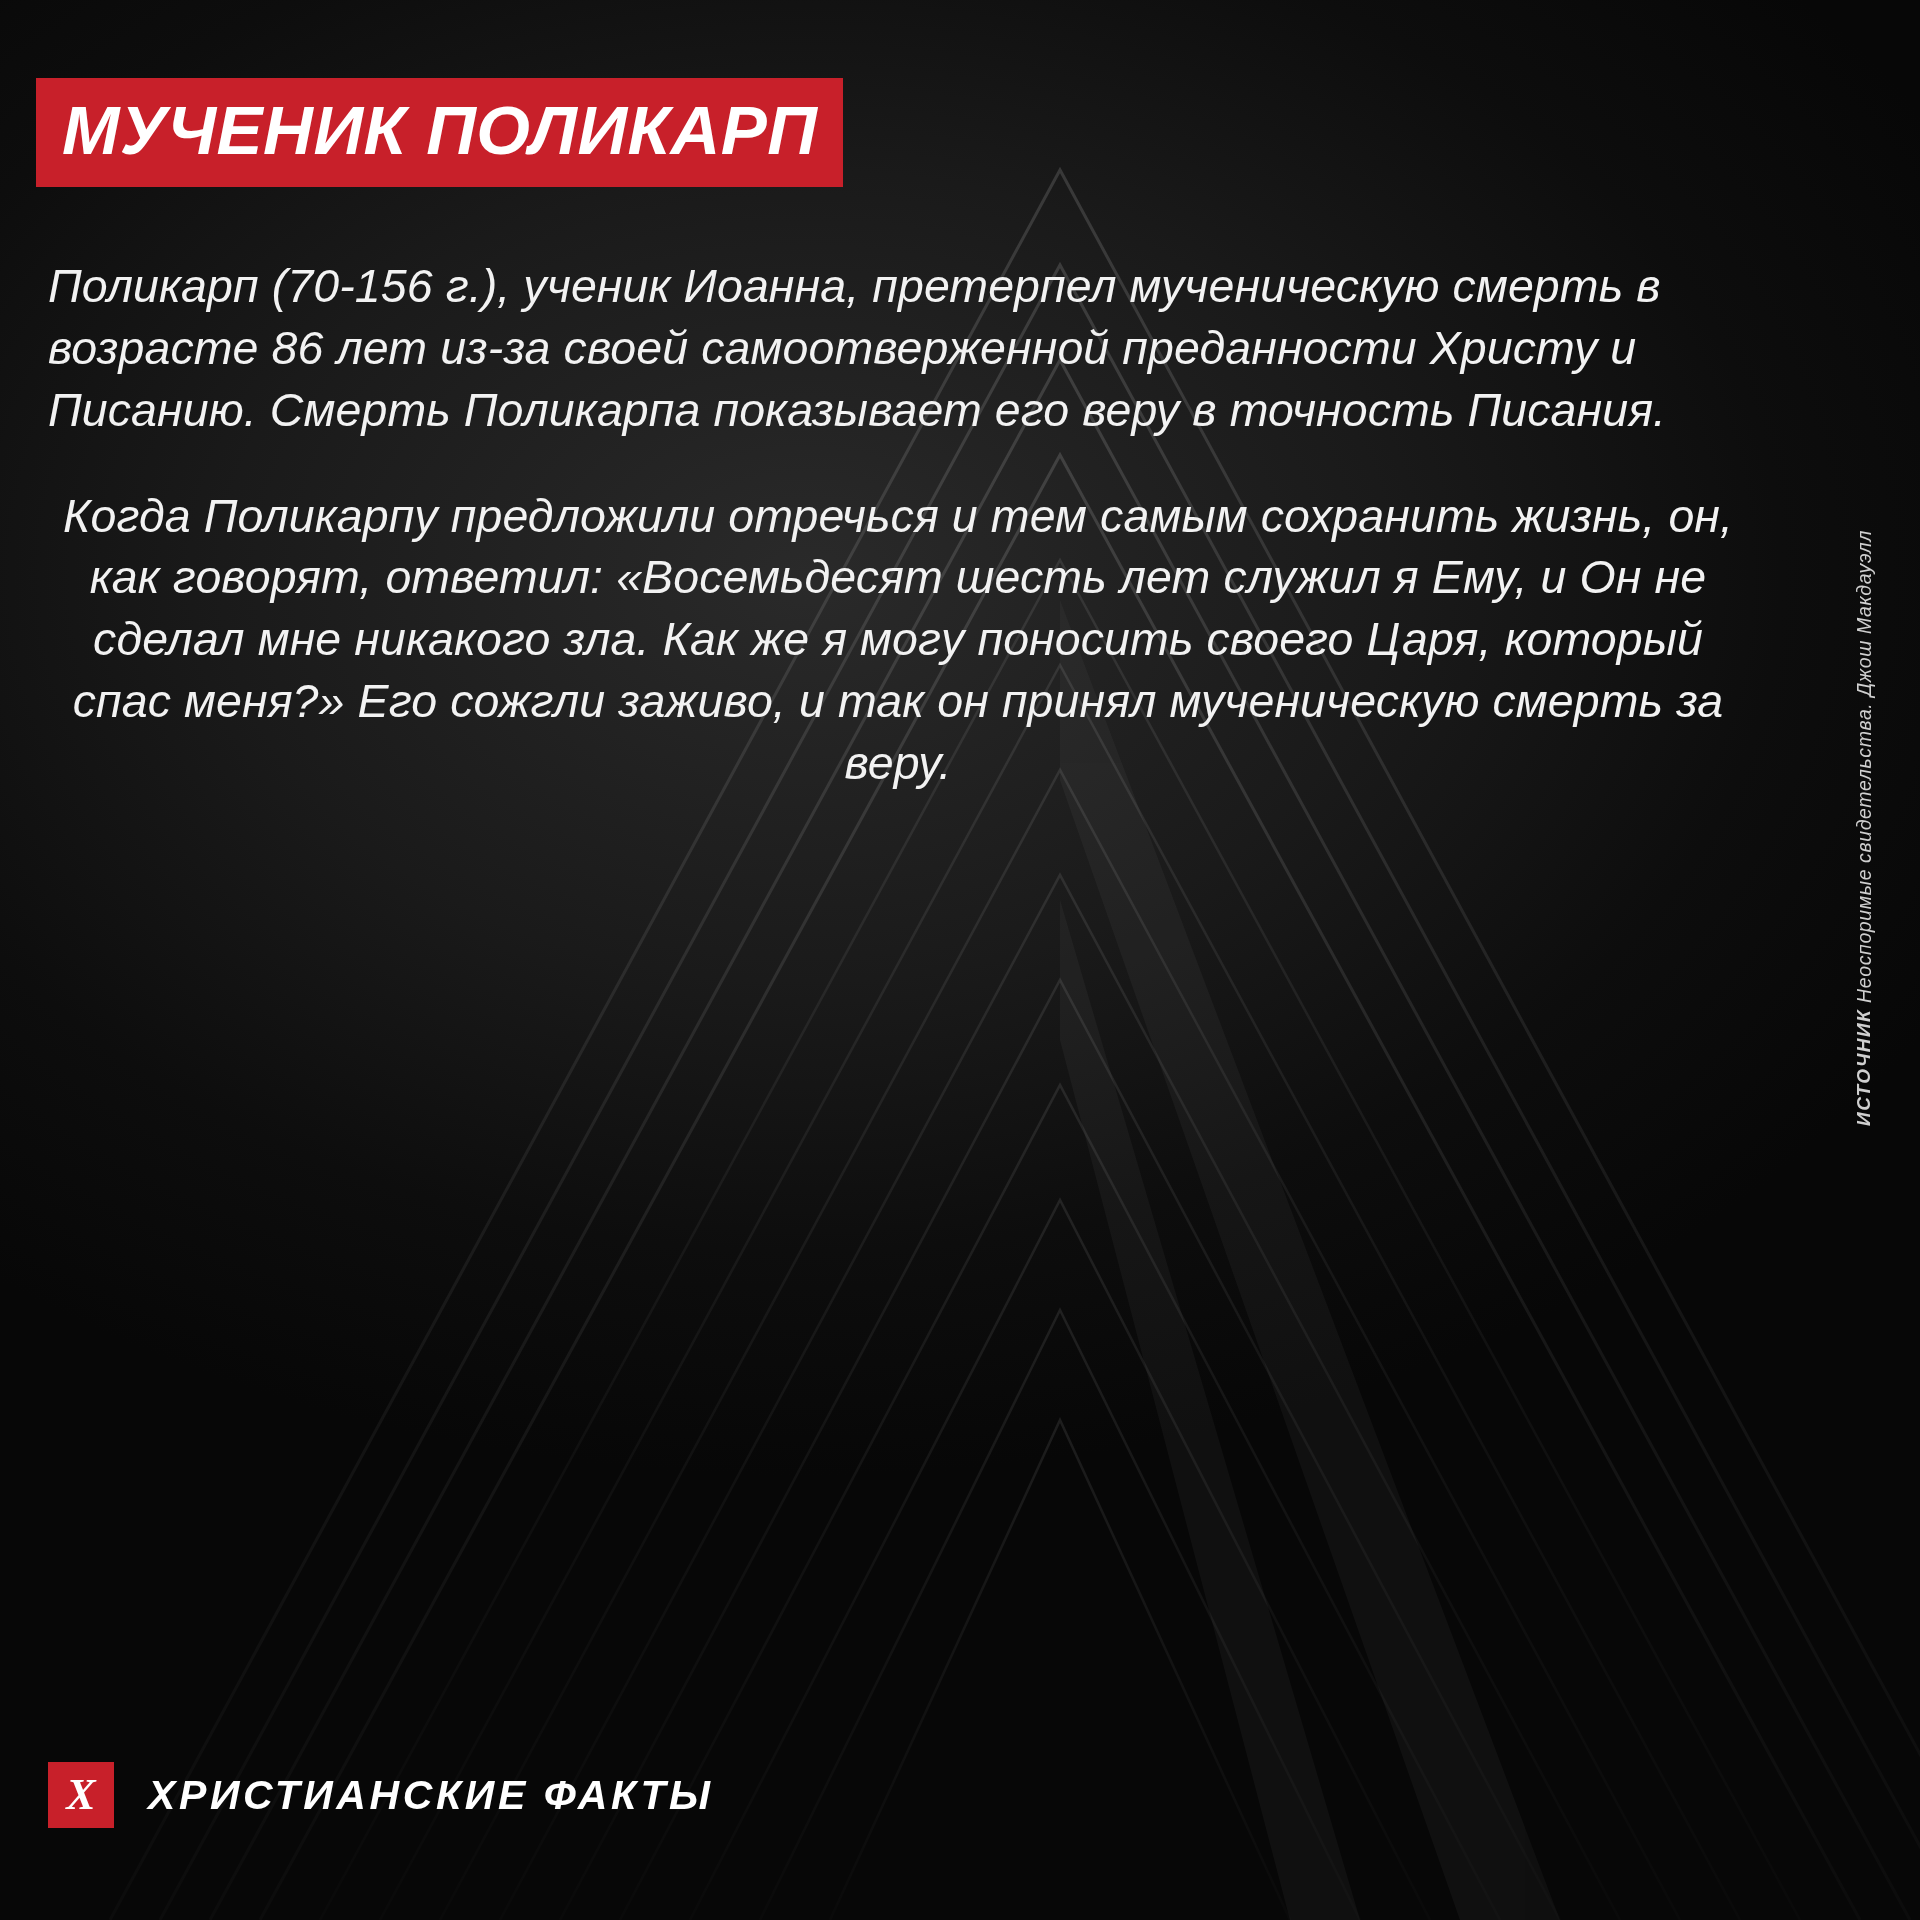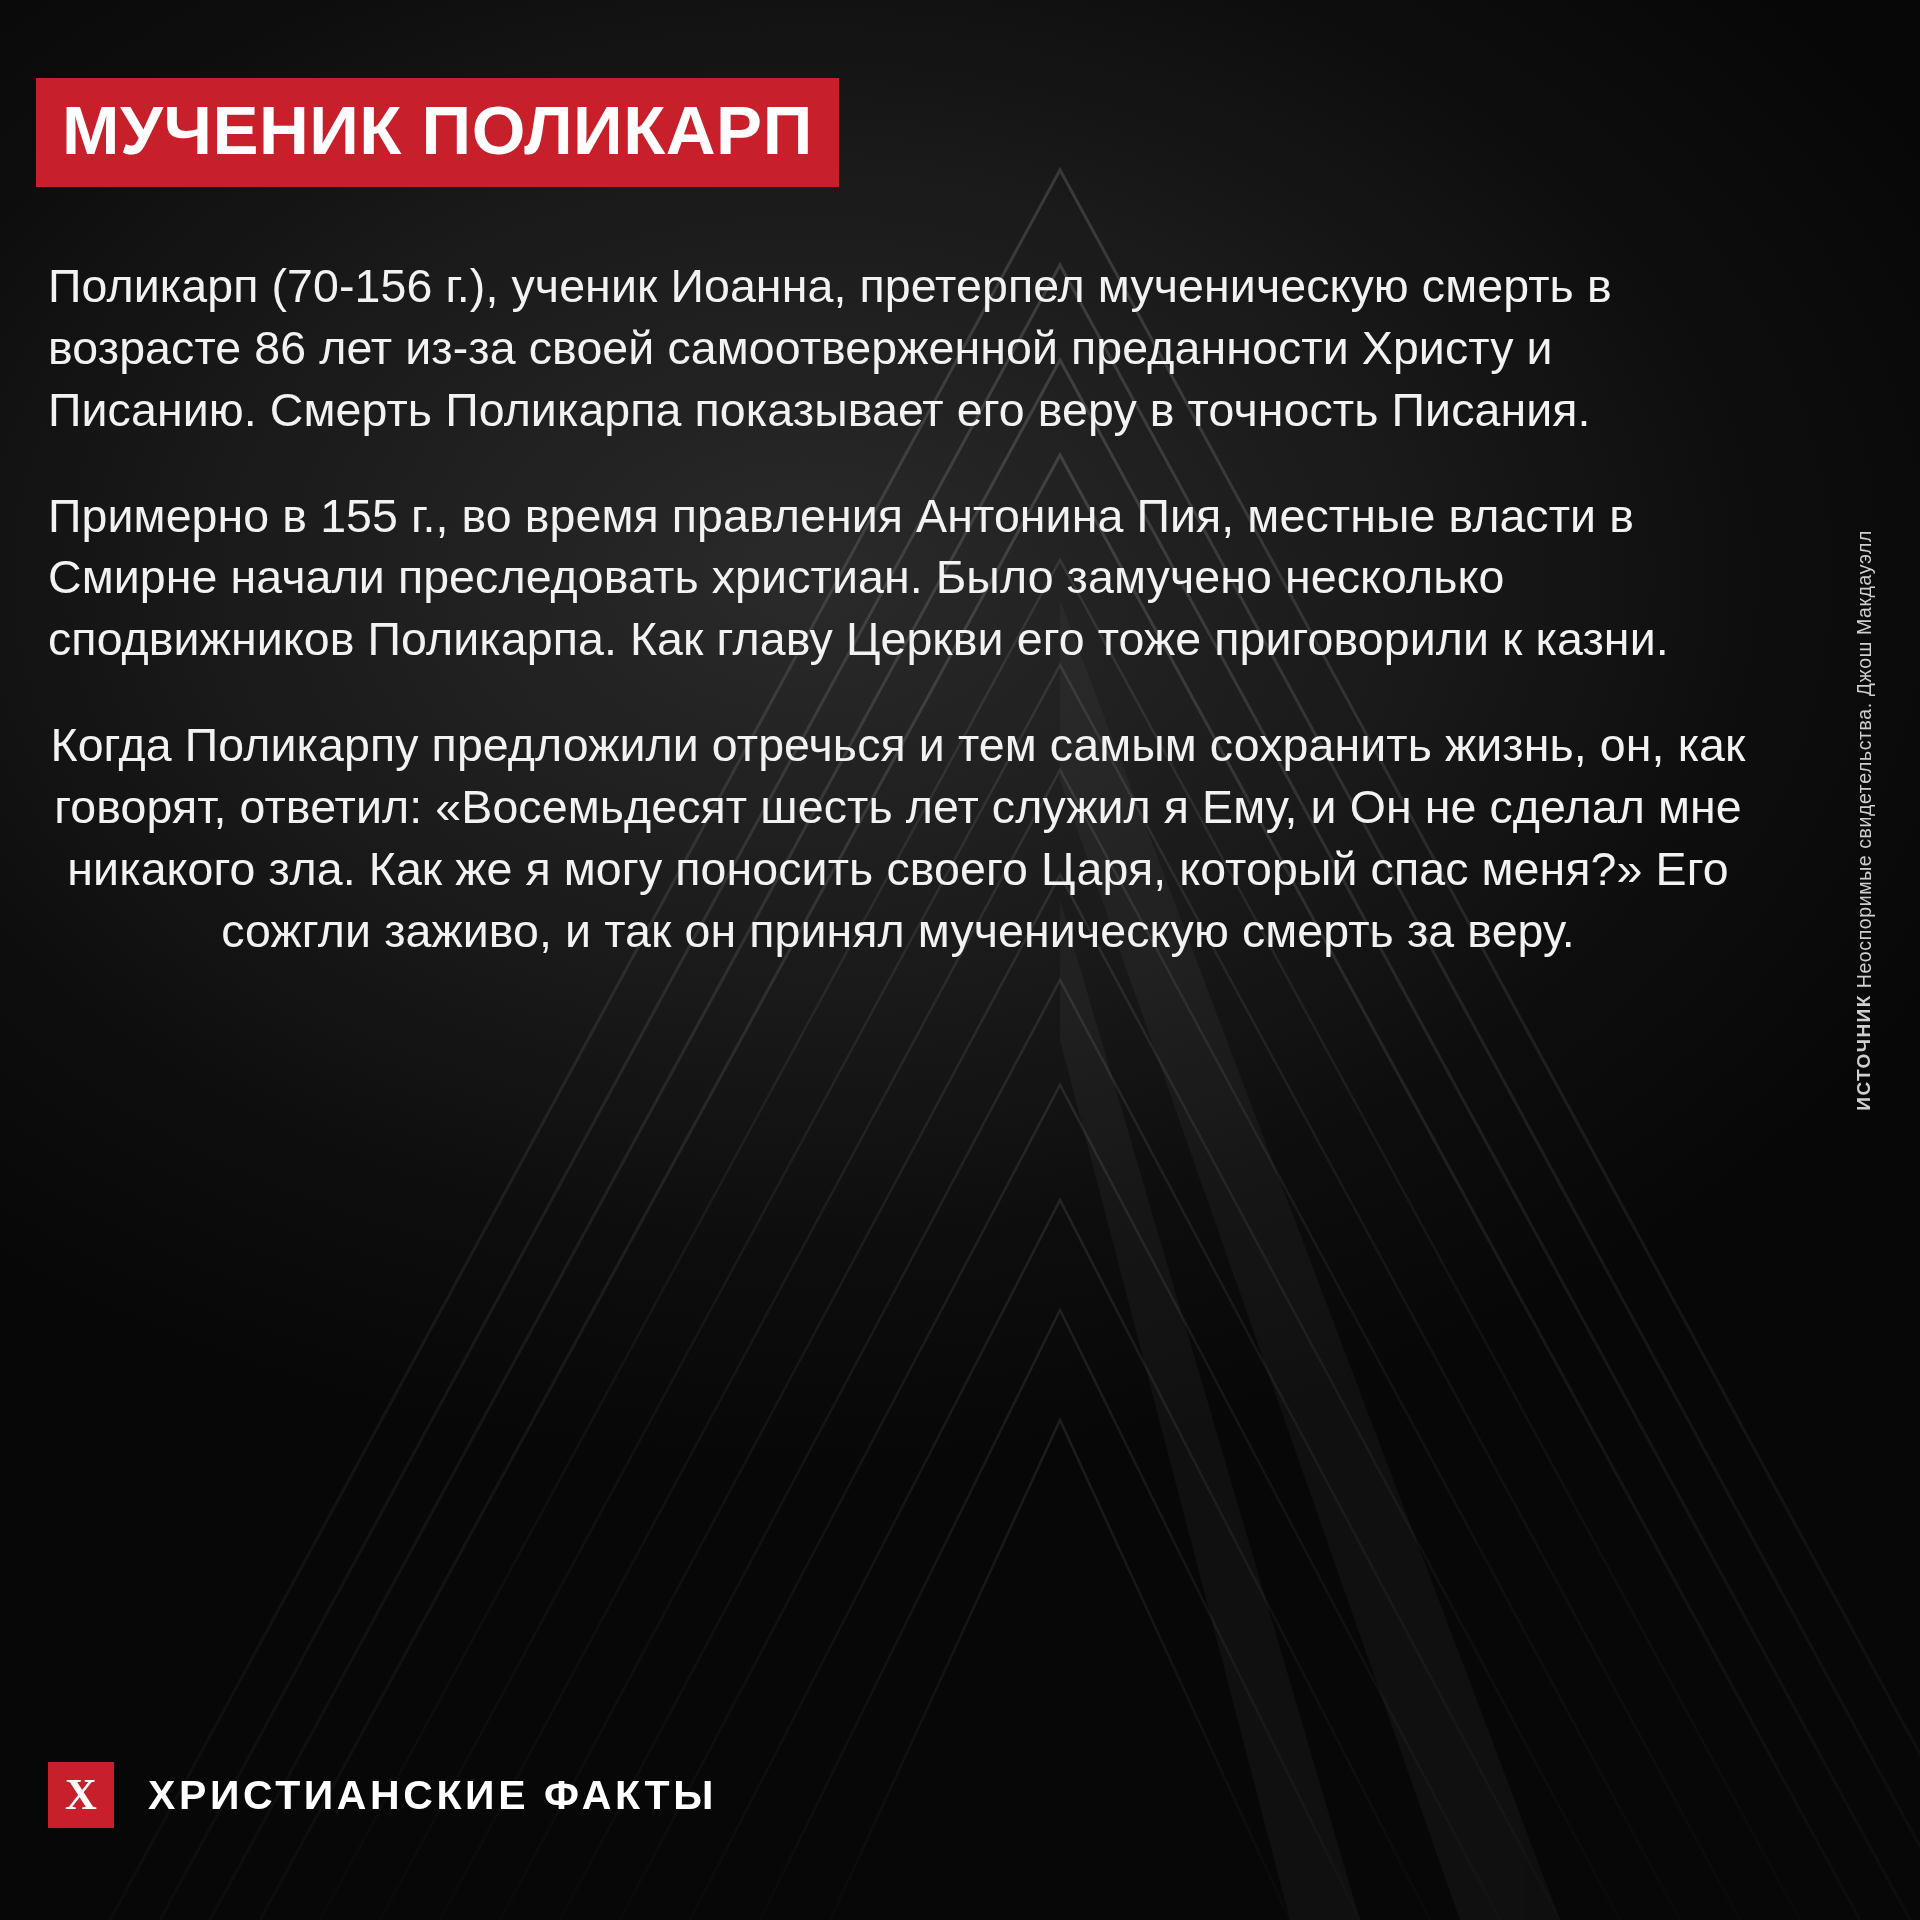--- a/index.html
+++ b/index.html
@@ -9,20 +9,21 @@
   }
   .card {
     position: relative;
     width: 1920px;
     height: 1920px;
     overflow: hidden;
     background:
       radial-gradient(ellipse 1300px 900px at 42% 30%, #2a2a2a 0%, #1a1a1a 45%, #0d0d0d 75%, #070707 100%);
     font-family: "Liberation Sans", sans-serif;
     box-sizing: border-box;
+    font-style: italic;
   }
   
   .chevrons {
     position: absolute;
     left: 0;
     top: 0;
     width: 1920px;
     height: 1920px;
     pointer-events: none;
   }
@@ -148,21 +149,20 @@
       <path d="M 1060 900 L 1360 1920 L 1290 1920 L 1060 1040 Z"></path>
     </g>
   </svg>
 
   <div class="title-wrap">
     <div class="title">МУЧЕНИК ПОЛИКАРП</div>
   </div>
 
   <div class="body-text">
     <p class="p1">Поликарп (70-156 г.), ученик Иоанна, претерпел мученическую смерть в возрасте 86 лет из-за своей самоотверженной преданности Христу и Писанию. Смерть Поликарпа показывает его веру в точность Писания.</p>
-    <p class="p2">Примерно в 155 г., во время правления Антонина Пия, местные власти в Смирне начали преследовать христиан. Было замучено несколько сподвижников Поликарпа. Как главу Церкви его тоже приговорили к казни.</p>
     <p class="p3">Когда Поликарпу предложили отречься и тем самым сохранить жизнь, он, как говорят, ответил: «Восемьдесят шесть лет служил я Ему, и Он не сделал мне никакого зла. Как же я могу поносить своего Царя, который спас меня?» Его сожгли заживо, и так он принял мученическую смерть за веру.</p>
   </div>
 
   <div class="source">
     <span class="src-label">ИСТОЧНИК</span>
     <span>Неоспоримые свидетельства. Джош Макдауэлл</span>
   </div>
 
   <div class="footer">
     <div class="logo-box">X</div>

